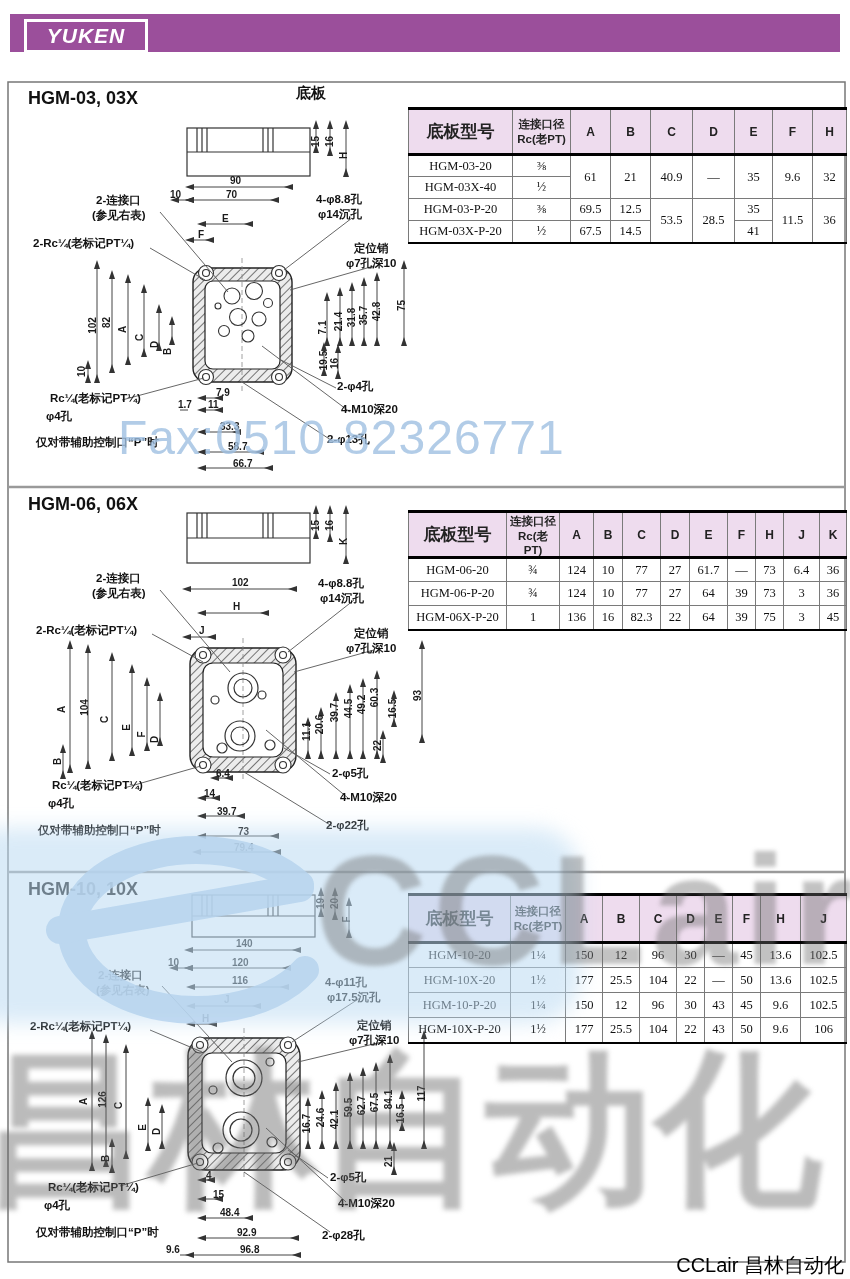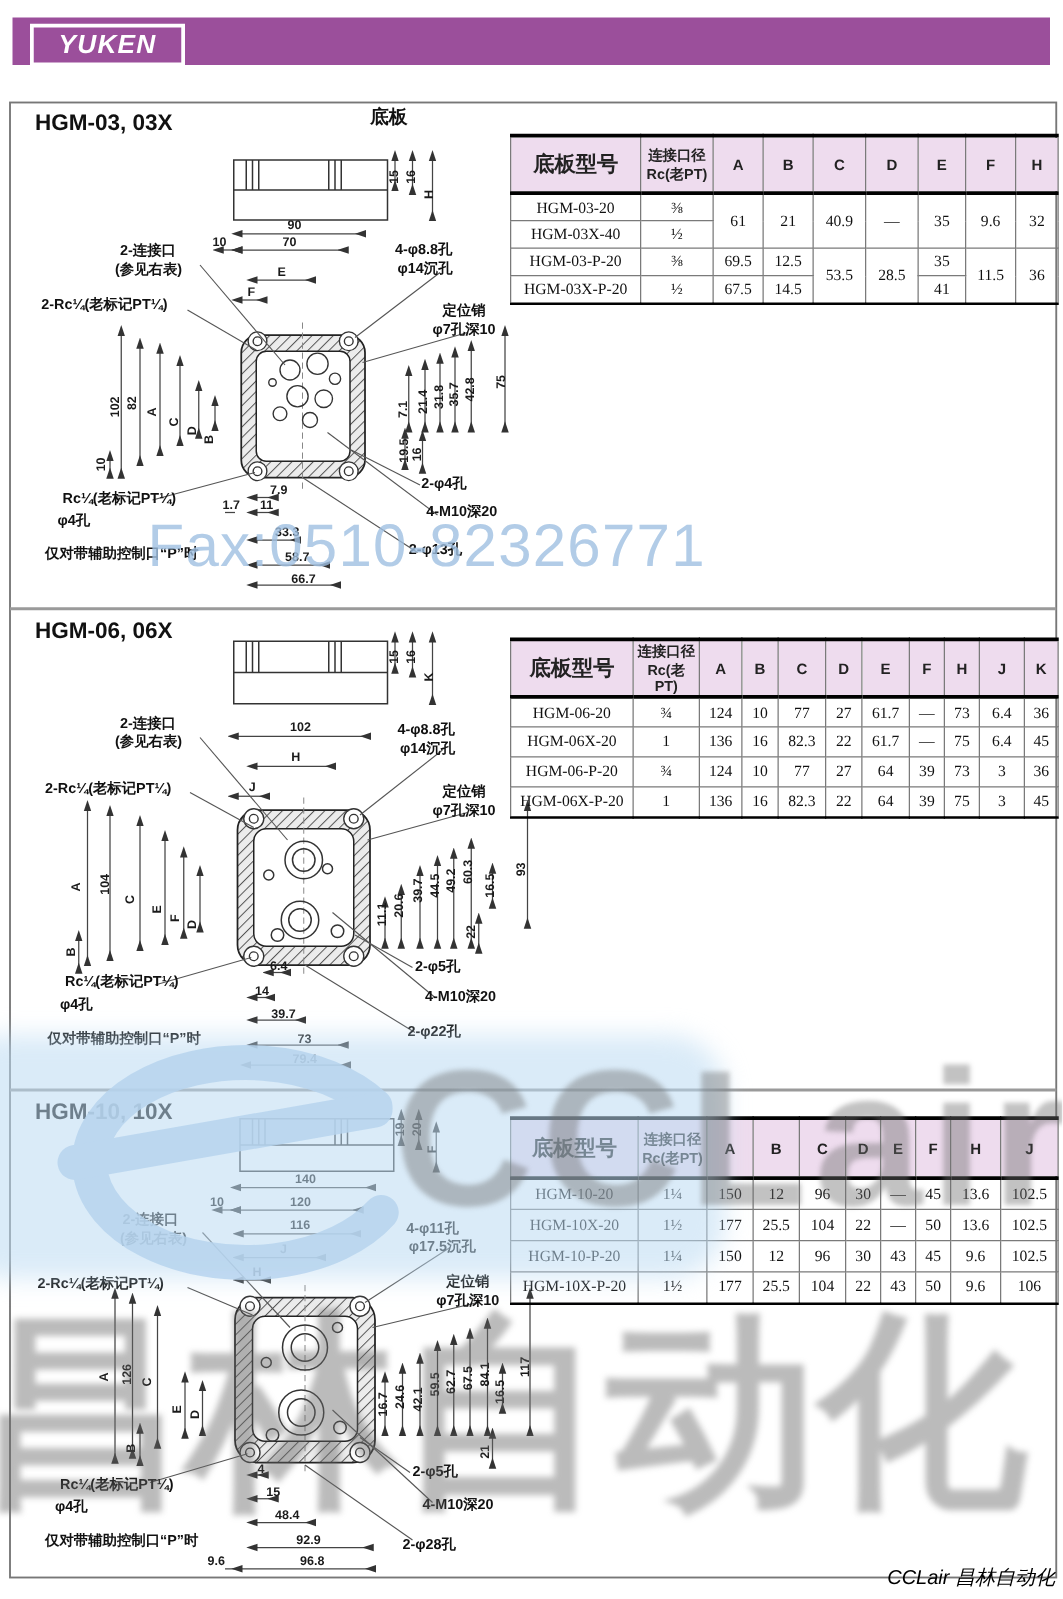--- a/index.html
+++ b/index.html
@@ -33,21 +33,21 @@
   
   .wm{position:absolute;z-index:6;pointer-events:none;}
   .wm-tel{left:112px;top:332px;font-size:54px;color:#9fc0e2;opacity:.8;letter-spacing:1px;white-space:nowrap;}
   .wm-fax{left:118px;top:410px;font-size:48px;color:#9fc0e2;opacity:.8;letter-spacing:1px;white-space:nowrap;}
   .wm-glow{left:-40px;top:828px;width:620px;height:195px;background:rgba(188,219,243,.55);
            border-radius:45px;filter:blur(10px);}
   .wm-cclair{left:315px;top:822px;font-size:155px;font-weight:bold;color:rgba(110,110,110,.42);
              filter:blur(2px);letter-spacing:6px;white-space:nowrap;font-family:"Liberation Sans",sans-serif;}
   .wm-company{left:-18px;top:1018px;font-size:168px;font-weight:bold;color:rgba(105,105,105,.45);
               filter:blur(2.5px);letter-spacing:0px;white-space:nowrap;}
-  .footer{position:absolute;right:6px;top:1252px;font-size:16px;color:#000;z-index:7;white-space:nowrap;font-style:italic;}
+  .footer{position:absolute;right:6px;top:1252px;font-size:20px;color:#000;z-index:7;white-space:nowrap;}
 </style>
 </head>
 <body>
 
 <div id="page">
 
   <div class="banner">
     <div class="logo-box">
       <span class="logo-text">YUKEN</span>
     </div>
@@ -498,33 +498,20 @@
           <td>10</td>
           <td>77</td>
           <td>27</td>
           <td>61.7</td>
           <td>—</td>
           <td>73</td>
           <td>6.4</td>
           <td>36</td>
       </tr>
       <tr style="height:24px">
-        <td class="td-model">HGM-06X-20</td>
-          <td>1</td>
-          <td>136</td>
-          <td>16</td>
-          <td>82.3</td>
-          <td>22</td>
-          <td>61.7</td>
-          <td>—</td>
-          <td>75</td>
-          <td>6.4</td>
-          <td>45</td>
-      </tr>
-      <tr style="height:24px">
         <td class="td-model">HGM-06-P-20</td>
           <td>¾</td>
           <td>124</td>
           <td>10</td>
           <td>77</td>
           <td>27</td>
           <td>64</td>
           <td>39</td>
           <td>73</td>
           <td>3</td>

